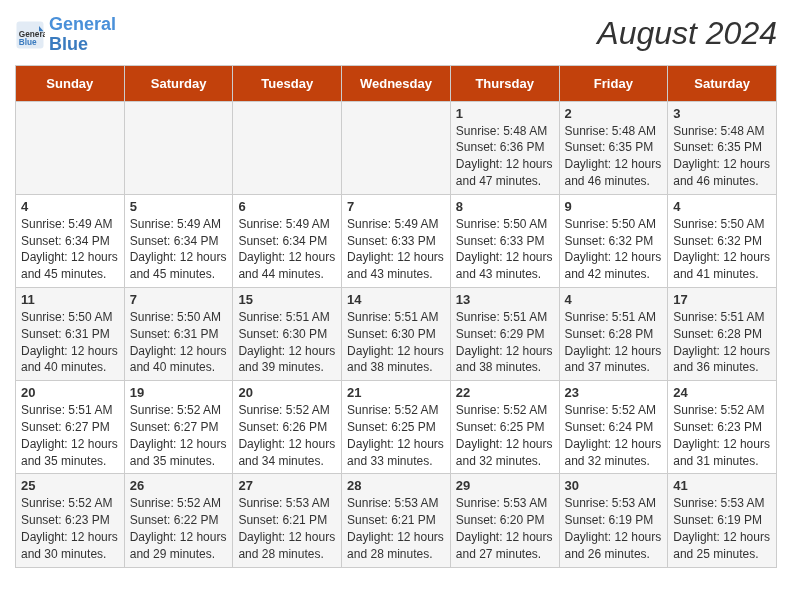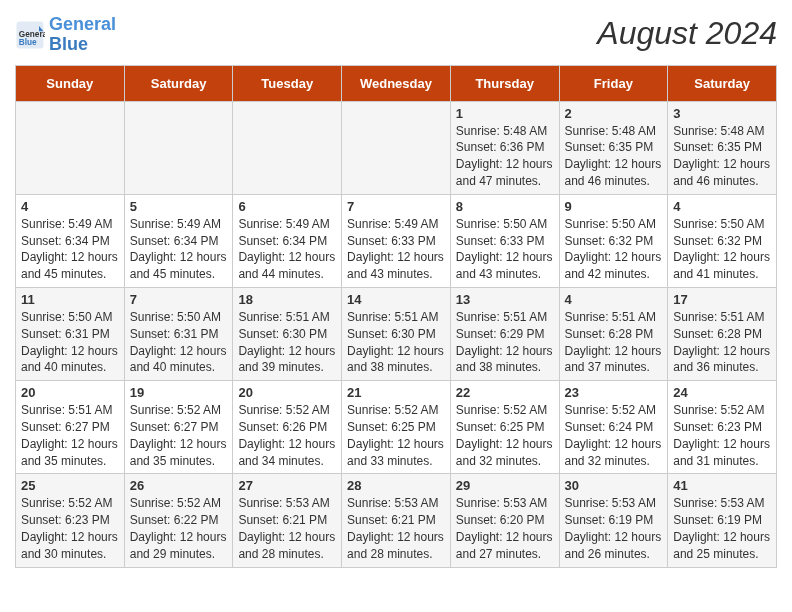--- a/index.html
+++ b/index.html
@@ -209,21 +209,21 @@
 and 40 minutes.</div>
         </td>
         <td>
           <div class="day-number">7</div>
           <div class="day-info" style="white-space: pre-line;">Sunrise: 5:50 AM
 Sunset: 6:31 PM
 Daylight: 12 hours
 and 40 minutes.</div>
         </td>
         <td>
-          <div class="day-number">18</div>
+          <div class="day-number">15</div>
           <div class="day-info" style="white-space: pre-line;">Sunrise: 5:51 AM
 Sunset: 6:30 PM
 Daylight: 12 hours
 and 39 minutes.</div>
         </td>
         <td>
           <div class="day-number">14</div>
           <div class="day-info" style="white-space: pre-line;">Sunrise: 5:51 AM
 Sunset: 6:30 PM
 Daylight: 12 hours

